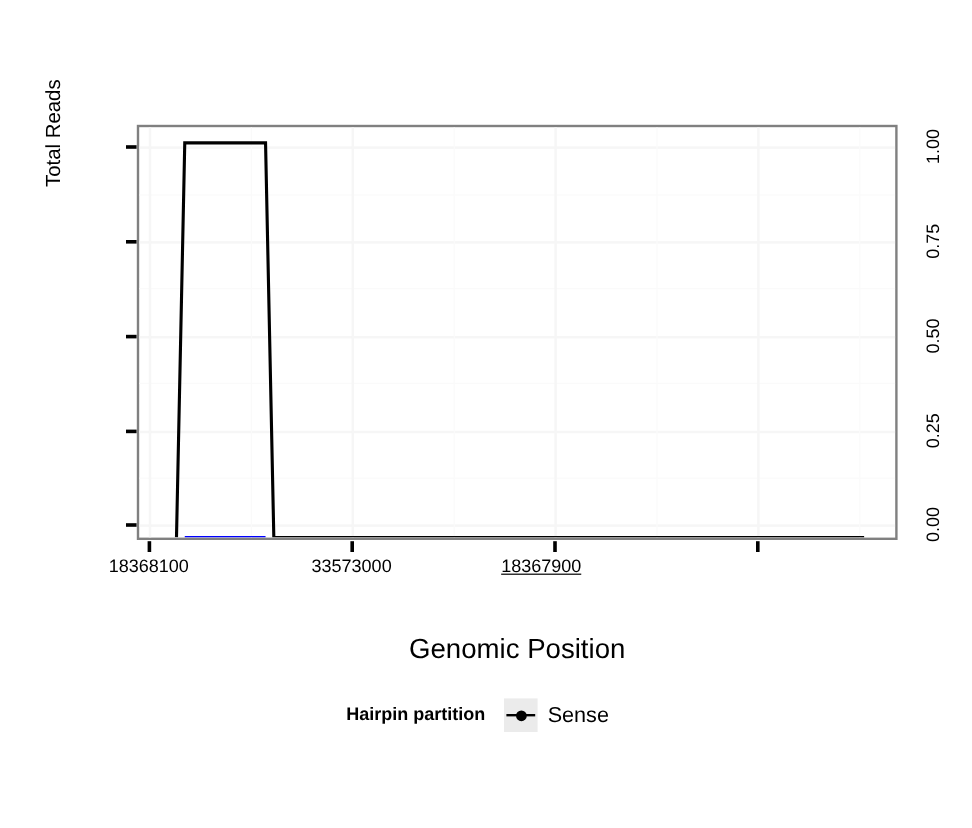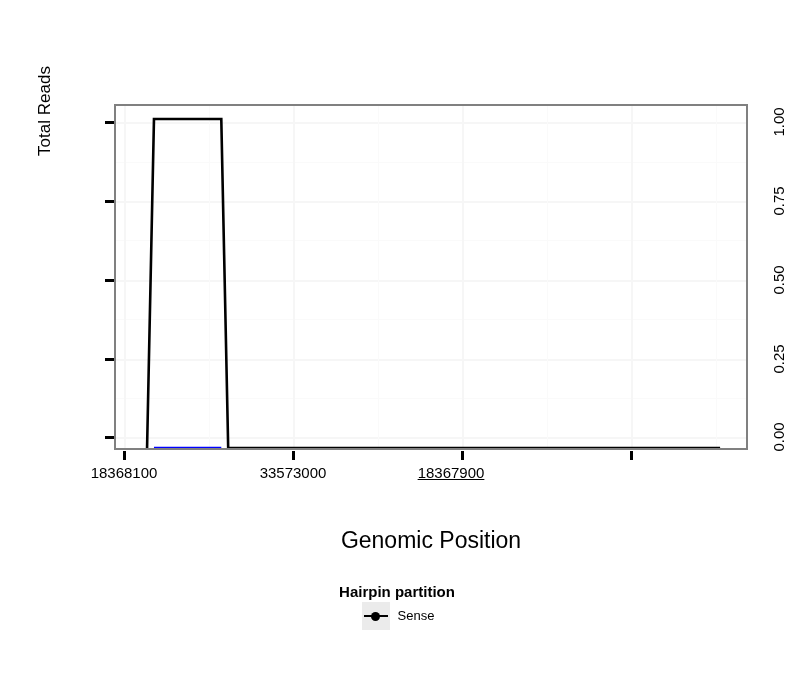--- a/index.html
+++ b/index.html
@@ -150,21 +150,20 @@
   
   #legend {
     position: absolute;
     left: 0;
     top: 582px;
     width: 810px;
     display: flex;
     justify-content: center;
     align-items: center;
     gap: 0px;
-    flex-direction: column;
   }
   #legend-title {
     font-size: 15px;
     font-weight: bold;
     line-height: 20px;
     margin-right: 16px;
     white-space: nowrap;
   }
   .legend-item {
     display: flex;
@@ -189,21 +188,21 @@
     position: absolute;
     left: 50%;
     top: 50%;
     width: 9px;
     height: 9px;
     margin-left: -4.5px;
     margin-top: -4.5px;
     border-radius: 50%;
   }
   .legend-label {
-    font-size: 13px;
+    font-size: 18px;
     line-height: 20px;
     margin-left: 8px;
     white-space: nowrap;
   }
 </style>
 </head>
 <body>
 
 <div id="figure">
 

